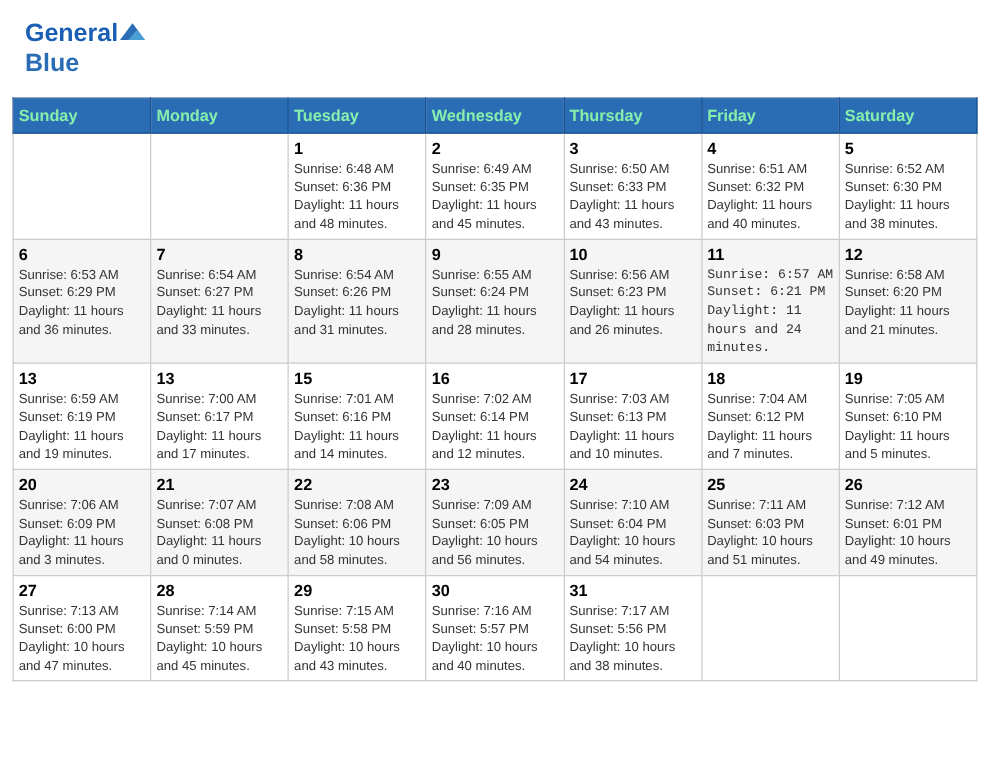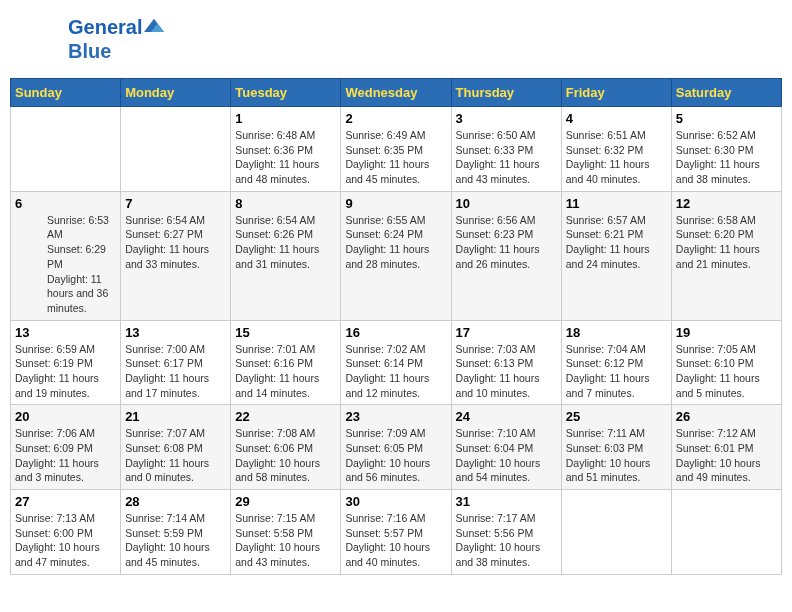--- a/index.html
+++ b/index.html
@@ -13,21 +13,20 @@
     .header {
       display: flex;
       justify-content: space-between;
       align-items: flex-start;
       margin-bottom: 10px;
       padding: 5px 10px;
     }
     .logo {
       display: flex;
       align-items: flex-end;
-      margin-left: 48px;
     }
     .logo-text {
       font-size: 20px;
       font-weight: bold;
       color: #333;
       line-height: 1.2;
     }
     .logo-text span {
       color: #1a5fb4;
     }
@@ -48,21 +47,21 @@
       font-size: 16px;
       color: #555;
     }
     table {
       width: 100%;
       border-collapse: collapse;
       font-size: 11px;
     }
     thead tr th {
       background-color: #2a6db5;
-      color: #fde047;
+      color: #86efac;
       padding: 6px 4px;
       text-align: left;
       font-size: 13px;
       font-weight: bold;
       border: 1px solid #1a5090;
     }
     tbody tr td {
       border: 1px solid #ccc;
       vertical-align: top;
       padding: 4px;
@@ -151,21 +150,21 @@
         <td>
           <div class="day-num">5</div>
           <div class="day-info" style="white-space: pre-line;">Sunrise: 6:52 AM
 Sunset: 6:30 PM
 Daylight: 11 hours and 38 minutes.</div>
         </td>
       </tr>
       <tr>
         <td>
           <div class="day-num">6</div>
-          <div class="day-info" style="white-space: pre-line; margin-left: 32px;">Sunrise: 6:53 AM
+          <div class="day-info" style="white-space: pre-line;">Sunrise: 6:53 AM
 Sunset: 6:29 PM
 Daylight: 11 hours and 36 minutes.</div>
         </td>
         <td>
           <div class="day-num">7</div>
           <div class="day-info" style="white-space: pre-line;">Sunrise: 6:54 AM
 Sunset: 6:27 PM
 Daylight: 11 hours and 33 minutes.</div>
         </td>
         <td>
@@ -181,21 +180,21 @@
 Daylight: 11 hours and 28 minutes.</div>
         </td>
         <td>
           <div class="day-num">10</div>
           <div class="day-info" style="white-space: pre-line;">Sunrise: 6:56 AM
 Sunset: 6:23 PM
 Daylight: 11 hours and 26 minutes.</div>
         </td>
         <td>
           <div class="day-num">11</div>
-          <div class="day-info" style="white-space: pre-line;">Sunrise: 6:57 AM
+          <div class="day-info" style="white-space: pre-line; font-family: Liberation Mono, monospace;">Sunrise: 6:57 AM
 Sunset: 6:21 PM
 Daylight: 11 hours and 24 minutes.</div>
         </td>
         <td>
           <div class="day-num">12</div>
           <div class="day-info" style="white-space: pre-line;">Sunrise: 6:58 AM
 Sunset: 6:20 PM
 Daylight: 11 hours and 21 minutes.</div>
         </td>
       </tr>

